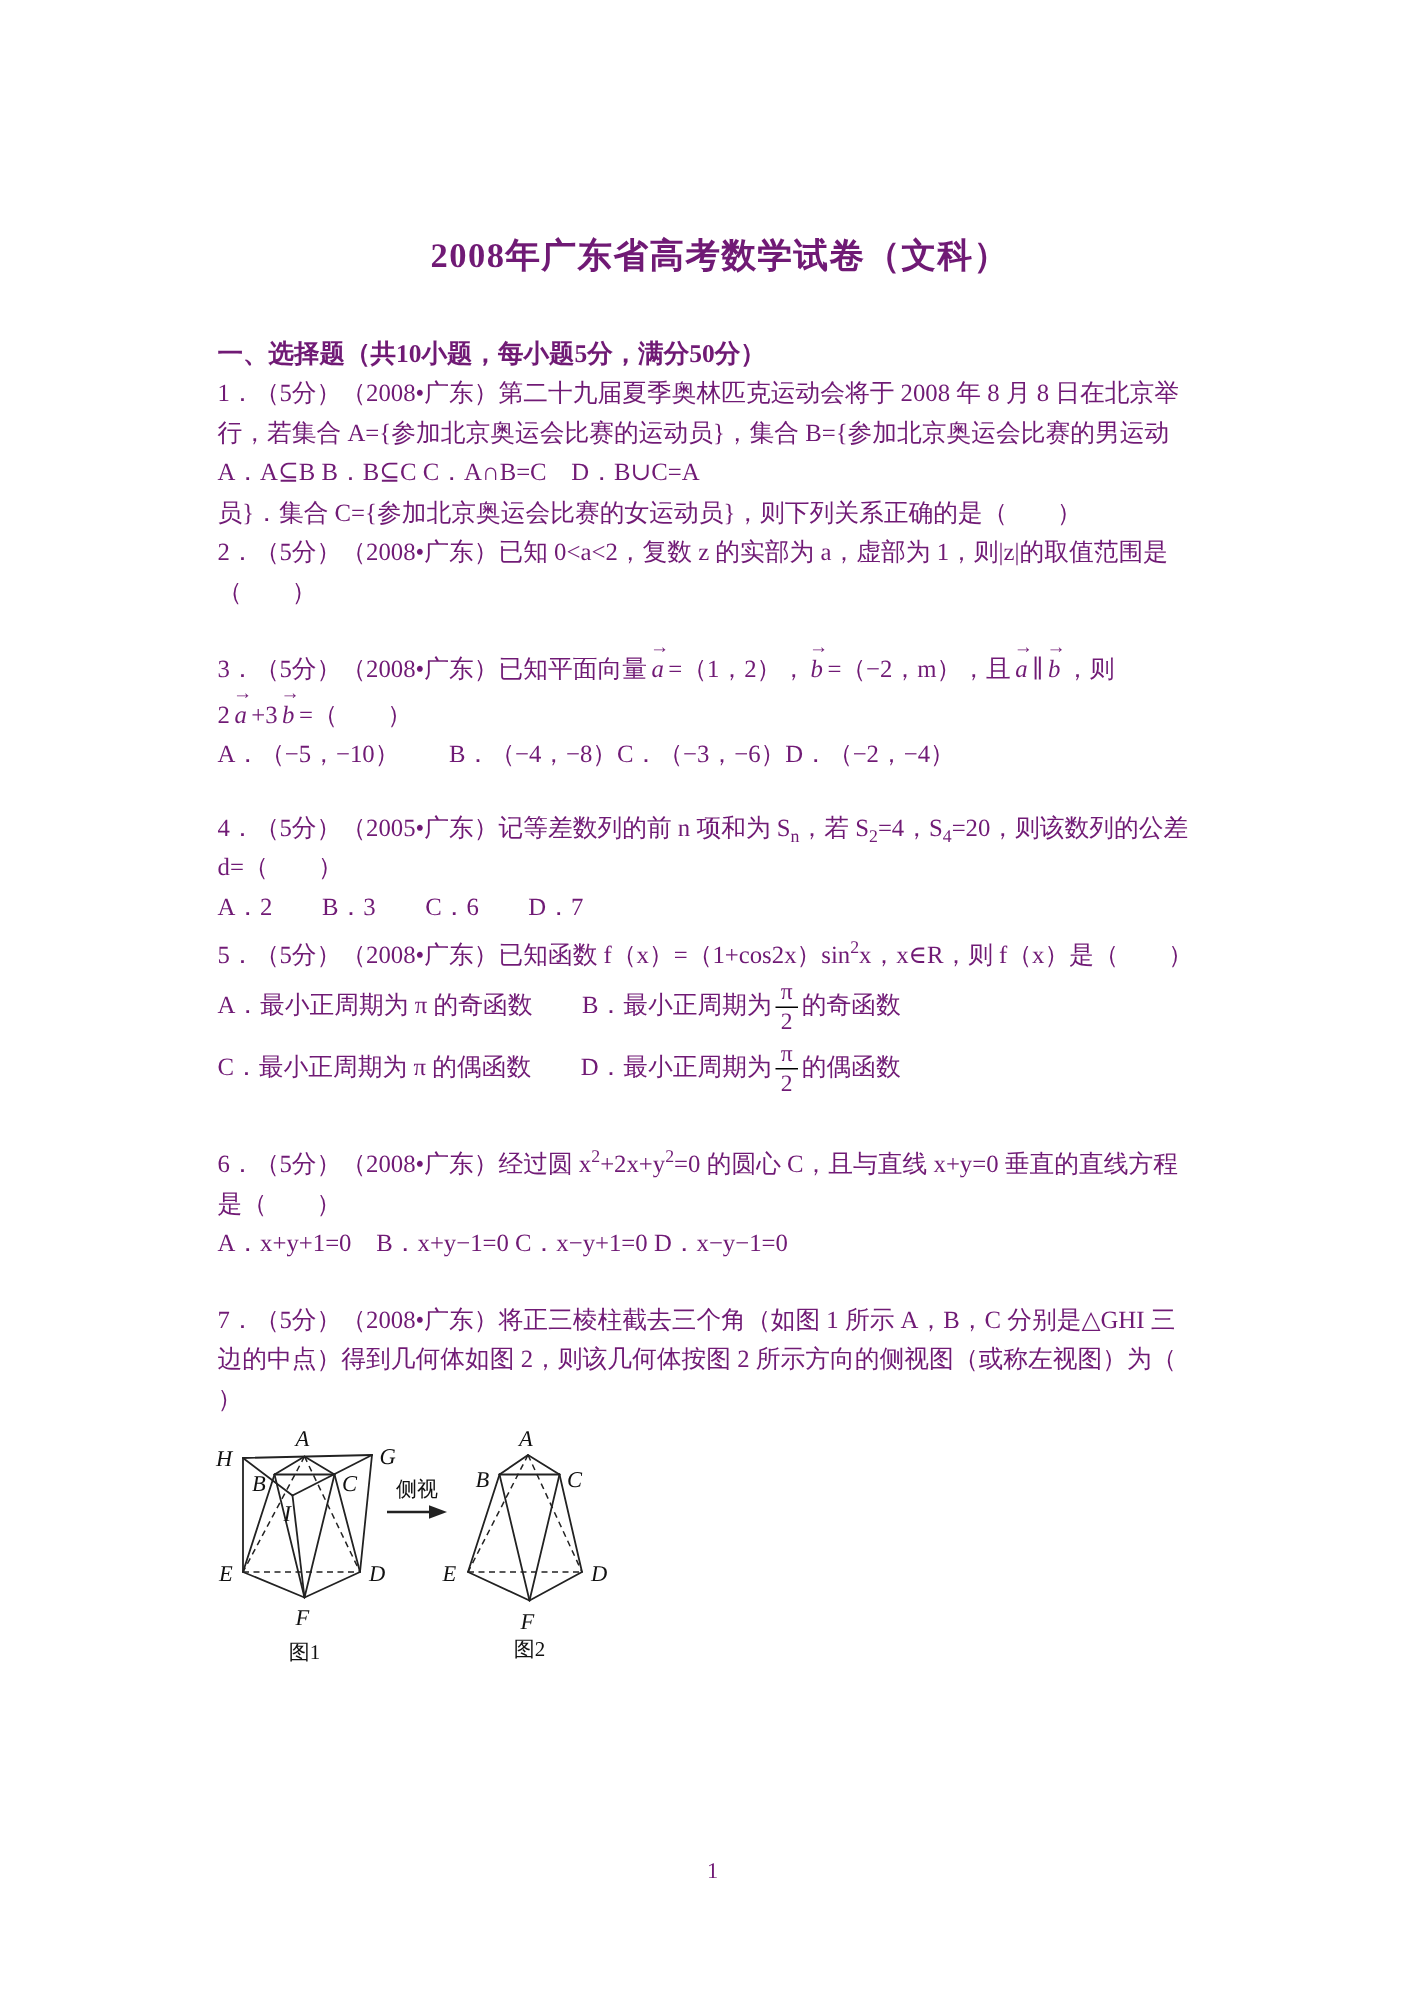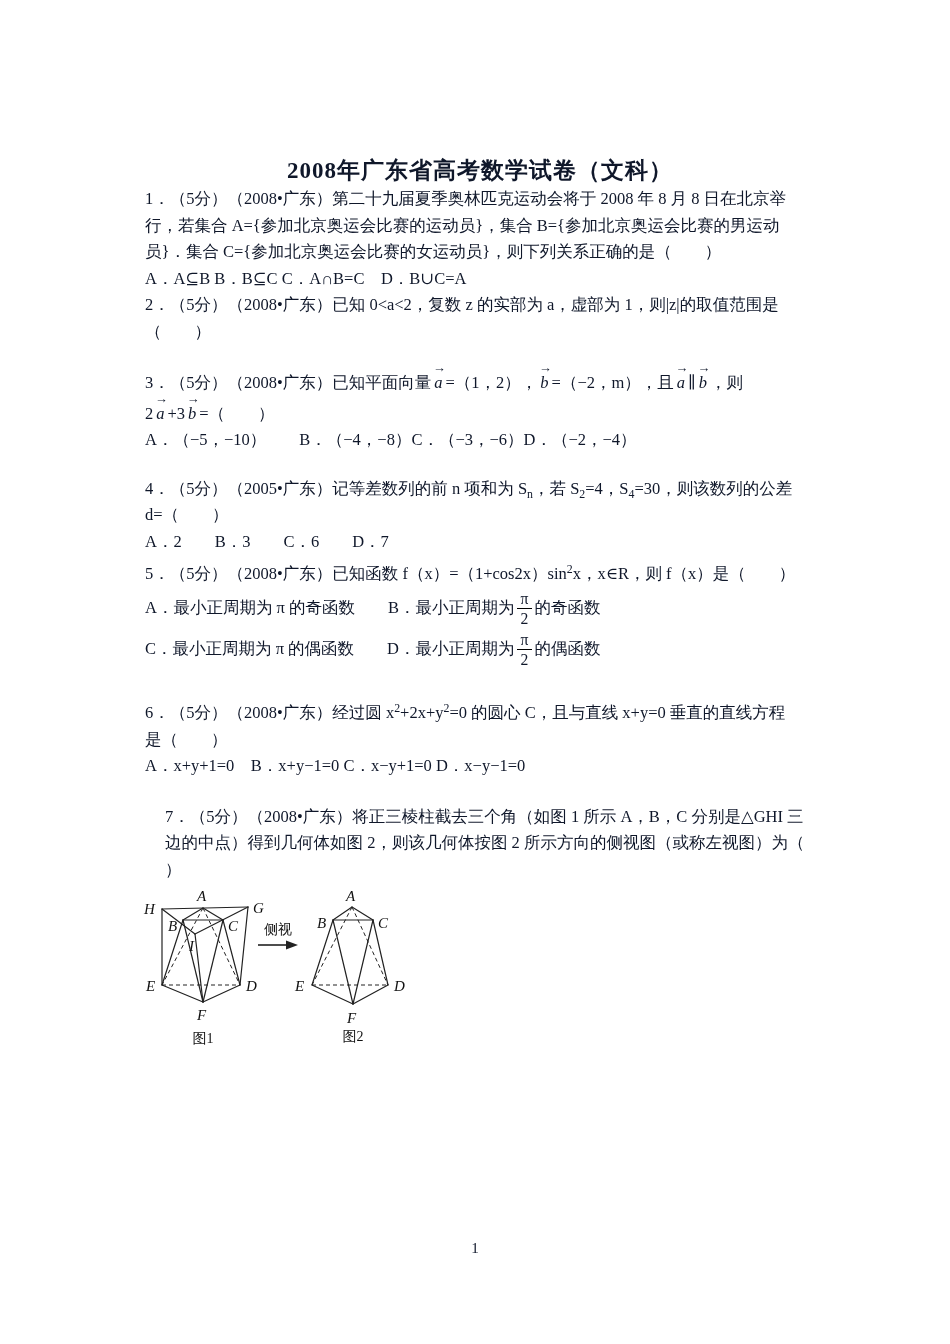--- a/index.html
+++ b/index.html
@@ -1,21 +1,21 @@
 <!DOCTYPE html>
 <html><head>
 <meta charset="utf-8">
 <style>
   html, body { margin: 0; padding: 0; background: #ffffff; }
   .page {
     position: relative;
     width: 950px;
     height: 1344px;
     background: #ffffff;
-    color: #0f172a;
+    color: #701a75;
     font-family: "Liberation Serif", "DejaVu Serif", serif;
     overflow: hidden;
   }
   .content {
     position: absolute;
     left: 145px;
     top: 0;
     width: 670px;
   }
   .title {
@@ -30,21 +30,21 @@
     margin-top: 36px;
     font-size: 17px;
     font-weight: bold;
     line-height: 27px;
   }
   .question { }
   #questions .question:nth-child(3) { margin-top: 21px; }
   #questions .question:nth-child(4) { margin-top: 22px; }
   #questions .question:nth-child(5) { margin-top: 6px; }
   #questions .question:nth-child(6) { margin-top: 30px; }
-  #questions .question:nth-child(7) { margin-top: 24px; margin-left: 20px; }
+  #questions .question:nth-child(7) { margin-top: 24px; }
   .qline {
     font-size: 16.5px;
     line-height: 26.5px;
     white-space: nowrap;
   }
   .qline.vecline { padding-top: 4px; }
   sup, sub { font-size: 0.72em; line-height: 0; }
   .vec {
     display: inline-block;
     position: relative;
@@ -95,39 +95,40 @@
   }
 </style>
 </head>
 <body>
 
 <div class="page">
   <div class="content">
 
     <h1 class="title">2008年广东省高考数学试卷（文科）</h1>
 
+    <div class="section-heading">一、选择题（共10小题，每小题5分，满分50分）</div>
 
     <div id="questions">
         <div class="question">
           <div class="qline"><span>1．（5分）（2008•广东）第二十九届夏季奥林匹克运动会将于 2008 年 8 月 8 日在北京举</span></div>
           <div class="qline"><span>行，若集合 A={参加北京奥运会比赛的运动员}，集合 B={参加北京奥运会比赛的男运动</span></div>
+          <div class="qline"><span>A．A⊆B B．B⊆C C．A∩B=C　D．B∪C=A</span></div>
           <div class="qline"><span>员}．集合 C={参加北京奥运会比赛的女运动员}，则下列关系正确的是（　　）</span></div>
-          <div class="qline"><span>A．A⊆B B．B⊆C C．A∩B=C　D．B∪C=A</span></div>
         </div>
         <div class="question">
           <div class="qline"><span>2．（5分）（2008•广东）已知 0&lt;a&lt;2，复数 z 的实部为 a，虚部为 1，则|z|的取值范围是</span></div>
           <div class="qline"><span>（　　）</span></div>
         </div>
         <div class="question">
           <div class="qline vecline"><span>3．（5分）（2008•广东）已知平面向量</span><span class="vec"><span class="arr">→</span><span>a</span></span><span>=（1，2），</span><span class="vec"><span class="arr">→</span><span>b</span></span><span>=（−2，m），且</span><span class="vec"><span class="arr">→</span><span>a</span></span><span>∥</span><span class="vec"><span class="arr">→</span><span>b</span></span><span>，则</span></div>
           <div class="qline vecline"><span>2</span><span class="vec"><span class="arr">→</span><span>a</span></span><span>+3</span><span class="vec"><span class="arr">→</span><span>b</span></span><span>=（　　）</span></div>
           <div class="qline"><span>A．（−5，−10）　　B．（−4，−8）C．（−3，−6）D．（−2，−4）</span></div>
         </div>
         <div class="question">
-          <div class="qline"><span>4．（5分）（2005•广东）记等差数列的前 n 项和为 S</span><sub>n</sub><span>，若 S</span><sub>2</sub><span>=4，S</span><sub>4</sub><span>=30，则该数列的公差</span></div>
+          <div class="qline"><span>4．（5分）（2005•广东）记等差数列的前 n 项和为 S</span><sub>n</sub><span>，若 S</span><sub>2</sub><span>=4，S</span><sub>4</sub><span>=20，则该数列的公差</span></div>
           <div class="qline"><span>d=（　　）</span></div>
           <div class="qline"><span>A．2　　B．3　　C．6　　D．7</span></div>
         </div>
         <div class="question">
           <div class="qline"><span>5．（5分）（2008•广东）已知函数 f（x）=（1+cos2x）sin</span><sup>2</sup><span>x，x∈R，则 f（x）是（　　）</span></div>
           <div class="qline"><span>A．最小正周期为 π 的奇函数　　B．最小正周期为</span><span class="frac"><span class="num">π</span><span class="den">2</span></span><span>的奇函数</span></div>
           <div class="qline"><span>C．最小正周期为 π 的偶函数　　D．最小正周期为</span><span class="frac"><span class="num">π</span><span class="den">2</span></span><span>的偶函数</span></div>
         </div>
         <div class="question">
           <div class="qline"><span>6．（5分）（2008•广东）经过圆 x</span><sup>2</sup><span>+2x+y</span><sup>2</sup><span>=0 的圆心 C，且与直线 x+y=0 垂直的直线方程</span></div>

